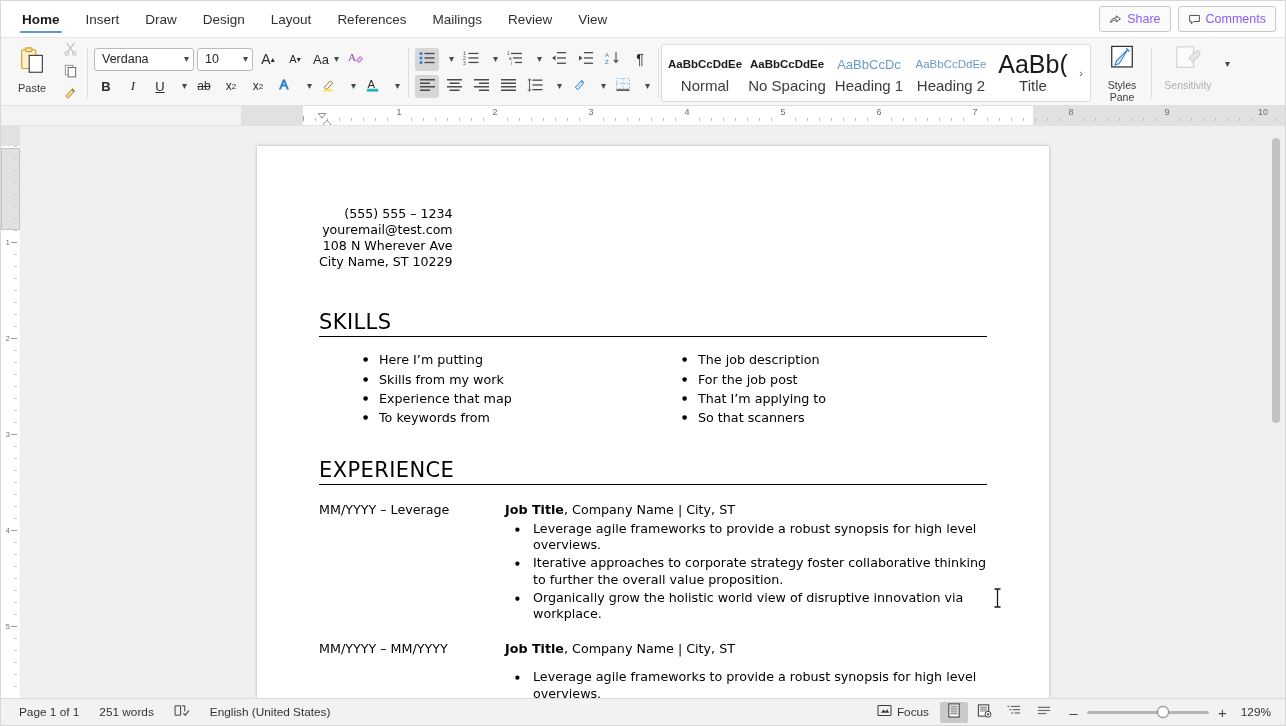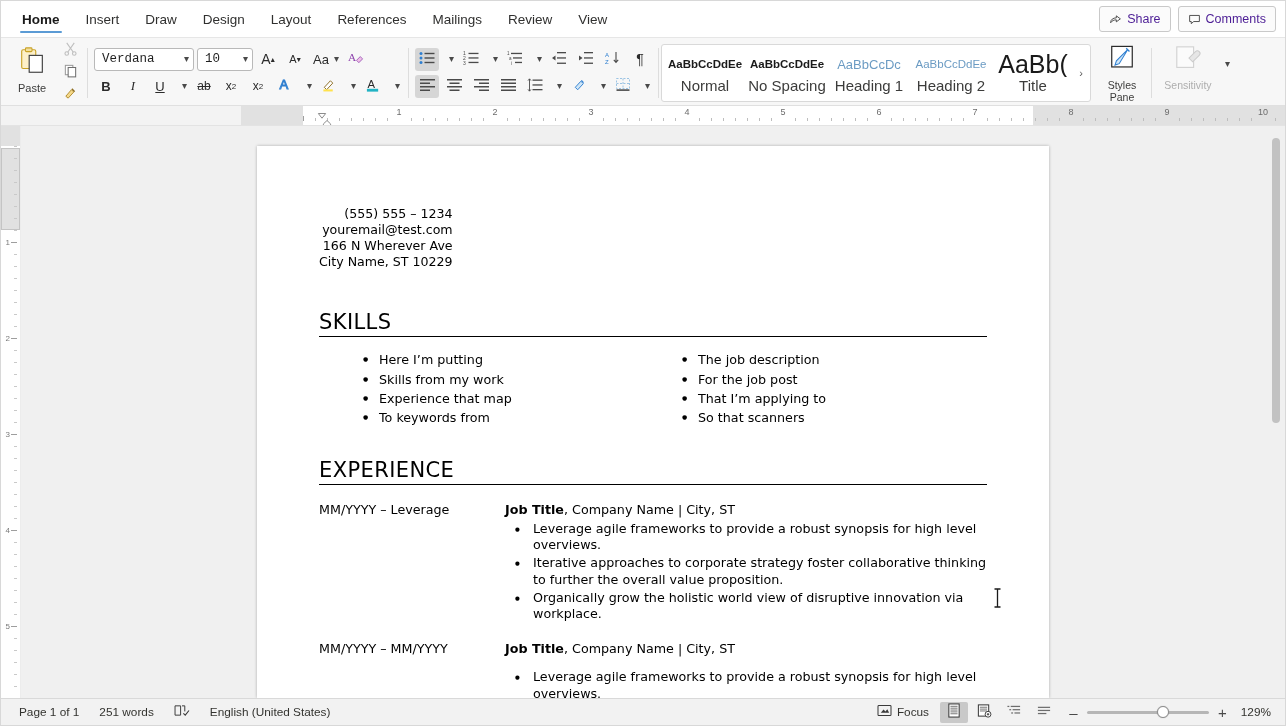--- a/index.html
+++ b/index.html
@@ -42,21 +42,21 @@
     background: #5b9bd5; border-radius: 2px;
   }
   .tabstrip-right {
     margin-left: auto; display: flex; align-items: center;
     gap: 7px; padding-right: 9px;
   }
   .chip {
     display: flex; align-items: center; gap: 5px;
     height: 20px; padding: 12px 9px;
     border: 1px solid #c9c9c9; border-radius: 3px;
-    background: #fbfbfb; font-size: 12.5px; color: #4c1d95;
+    background: #fbfbfb; font-size: 12.5px; color: #8b5cf6;
     cursor: default; white-space: nowrap;
   }
   .chip svg { display: block; }
 
   
   .ribbon {
     height: 68px; flex: 0 0 68px;
     background: #f7f7f7;
     display: flex; align-items: stretch;
     border-bottom: 1px solid #e0e0e0;
@@ -83,21 +83,21 @@
 
   
   .fontgrp { display: flex; flex-direction: column; justify-content: center; gap: 4px; height: 100%; padding: 0 6px; }
   .row { display: flex; align-items: center; gap: 3px; }
   .combo {
     height: 23px; border: 1px solid #b9b9b9; border-radius: 3px;
     background: #ffffff; display: flex; align-items: center;
     padding: 0 4px 0 7px; font-size: 12.5px; color: #1f1f1f;
     cursor: default;
   }
-  .combo .cval { flex: 1; white-space: nowrap; overflow: hidden; font-family: Liberation Mono, monospace; }
+  .combo .cval { flex: 1; white-space: nowrap; overflow: hidden; }
   .combo-font { width: 100px; }
   .combo-size { width: 56px; }
   .caret { margin-left: 5px; color: #4a4a4a; font-size: 10px; line-height: 1; }
   .tb {
     min-width: 24px; height: 23px; padding: 0 3px;
     display: flex; align-items: center; justify-content: center;
     font-size: 13px; color: #2b2b2b; cursor: default; border-radius: 3px;
   }
   .tb.on { background: #d6d6d6; }
   .tb-sm { min-width: 14px; padding: 0; }
@@ -802,21 +802,21 @@
         <div class="vtick min" style="top: 560px;"></div>
       </div>
 
     <div class="doc-scroll">
       <div class="page">
 
         <div class="hdr">
           <div class="contact">
             <div>(555) 555 – 1234</div>
             <div>youremail@test.com</div>
-            <div>166 N Wherever Ave</div>
+            <div>108 N Wherever Ave</div>
             <div>City Name, ST 10229</div>
           </div>
         </div>
 
         <div class="sec-h">SKILLS</div>
         <div class="skills">
           <div class="skills-col">
             <ul>
               <li>Here I’m putting</li>
               <li>Skills from my work</li>

